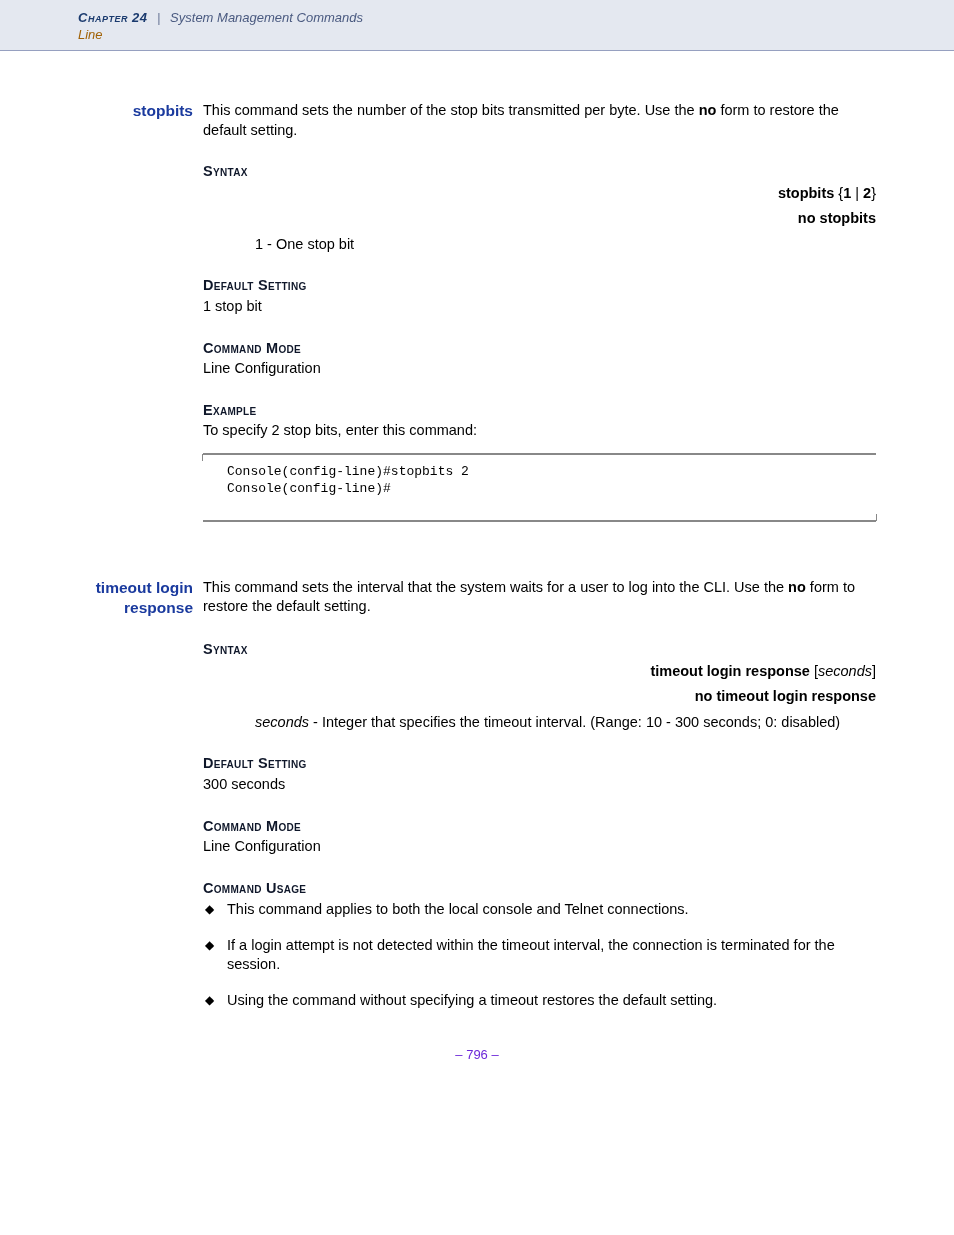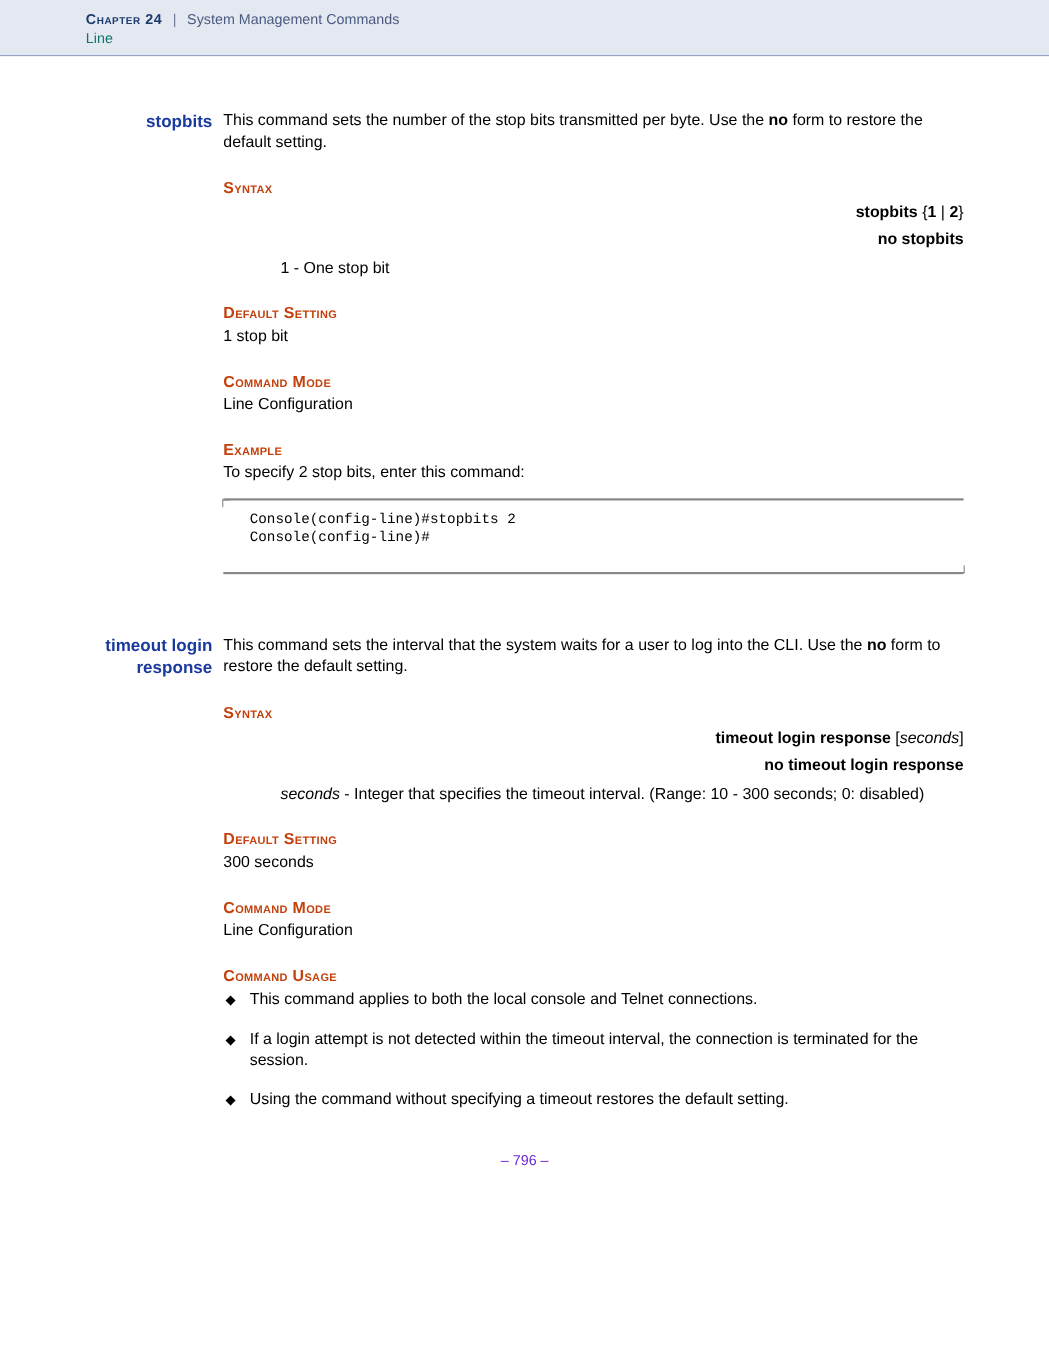--- a/index.html
+++ b/index.html
@@ -8,36 +8,37 @@
     font-family: Verdana, Arial, sans-serif;
     background: #fff;
     color: #000;
     width: 954px;
   }
   .header-bar {
     background: #e4e8f0;
     border-bottom: 1px solid #96a0c0;
     padding: 10px 0 8px 78px;
     font-size: 13px;
+    font-style: italic;
   }
   .header-line1 .chap {
     font-variant: small-caps;
     font-weight: bold;
     color: #1a3a6e;
     letter-spacing: 0.5px;
   }
   .header-line1 .sep {
     color: #6b7898;
     margin: 0 6px;
   }
   .header-line1 .title {
     color: #4a5a80;
   }
   .header-line2 {
-    color: #0f766e;
+    color: #a16207;
     margin-top: 2px;
   }
   .content {
     padding: 50px 78px 0 78px;
     font-size: 14.5px;
     line-height: 1.35;
   }
   .cmd-block {
     display: flex;
     align-items: flex-start;
@@ -56,21 +57,21 @@
   .cmd-desc {
     flex: 1;
   }
   .sect {
     margin-left: 125px;
     margin-top: 22px;
   }
   .sect-head {
     font-variant: small-caps;
     font-weight: bold;
-    color: #c2410c;
+    color: #0f172a;
     letter-spacing: 0.3px;
     margin-bottom: 1px;
     font-size: 14.5px;
   }
   .syntax-body {
     margin-left: 26px;
   }
   .syntax-line {
     margin-top: 2px;
     margin-bottom: 6px;

